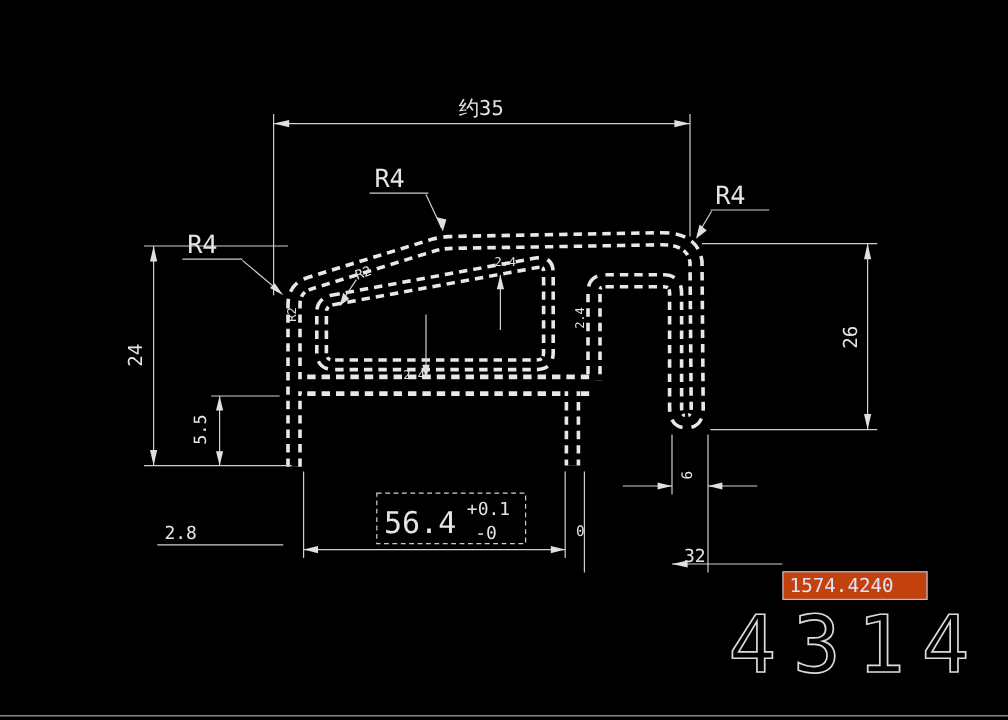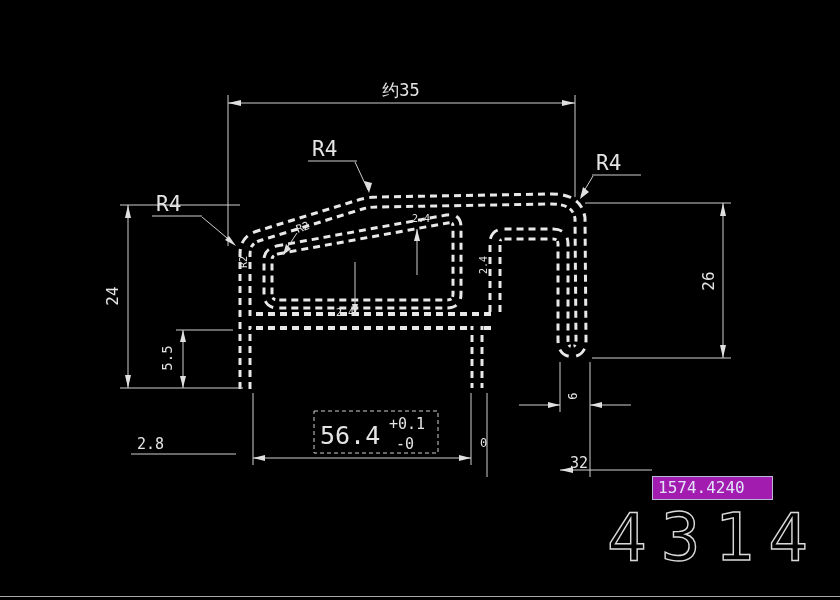--- a/index.html
+++ b/index.html
@@ -15,21 +15,21 @@
   .dim{stroke:#cfcfcf;stroke-width:1;fill:none;}
   .dimdash{stroke:#cfcfcf;stroke-width:1;fill:none;stroke-dasharray:4 3;}
   .arr{fill:#e0e0e0;stroke:none;}
   text{fill:#e4e4e4;font-family:"DejaVu Sans Mono",monospace;}
   .t17{font-size:17px;} .t16{font-size:16px;} .t15{font-size:15px;} .t14{font-size:14px;}
   .t25{font-size:25px;} .t21{font-size:21px;} .t12{font-size:12px;} .t10{font-size:10px;} .t11{font-size:11px;}
   .partnum{font-size:66px;fill:none;stroke:#d9d9d9;stroke-width:1.4;letter-spacing:14px;}
   .coordbox{position:absolute;height:24px;line-height:22px;font-size:16px;box-sizing:border-box;}
   .coordbox-x{background:#f2f1fa;border:1px solid #9a9ab8;padding:0;}
   .coordbox-x .sel{display:inline-block;height:22px;background:#2e3bc0;color:#ffffff;padding:0 3px;}
-  .coordbox-y{background:#a21caf;border:1px solid #b9b9d6;color:#e3e3fa;padding:0 5px;}
+  .coordbox-y{background:#c2410c;border:1px solid #b9b9d6;color:#e3e3fa;padding:0 5px;}
   .bottom-line{position:absolute;left:0;top:596px;width:840px;height:1px;background:#c8c8c8;opacity:.85;}
 </style>
 </head>
 <body>
 
 <div id="stage">
 <svg width="840" height="600" viewBox="0 0 840 600">
 
   <g>
     <path class="wallW" d="M 245,389 L 245,254 Q 245,240 258,236 L 362,204 Q 369,202 377,202 L 549,199 Q 577,198 580,218 L 581,340 Q 581,351.5 572,351.5 Q 563,351.5 563,340 L 563,244 Q 563,234 553,234 L 504,234 Q 495,234 495,243 L 495,317"></path>

